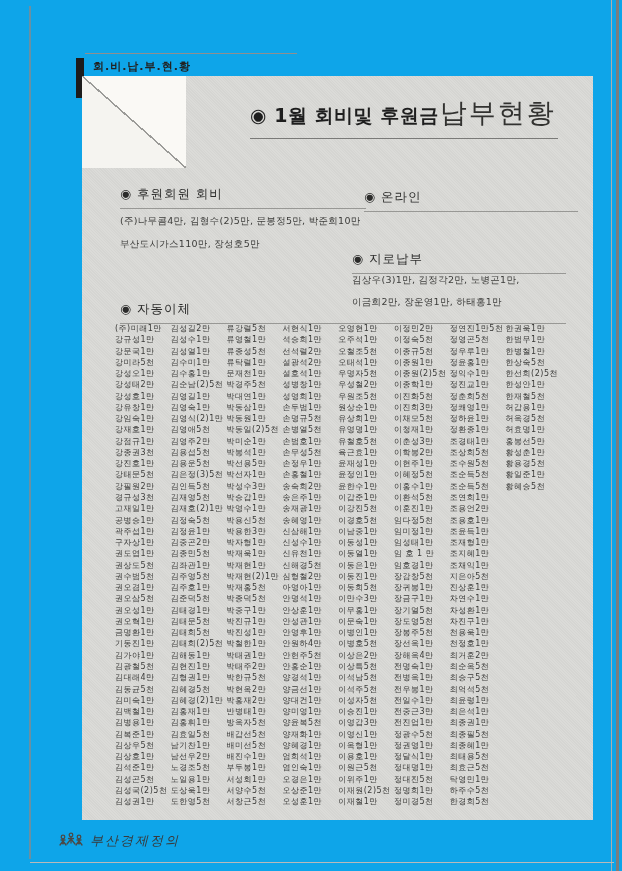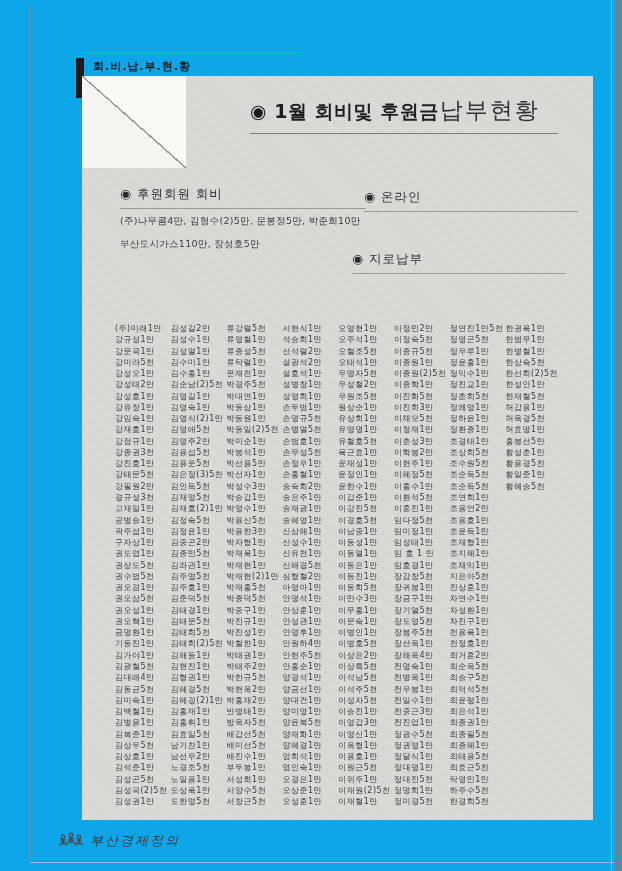--- a/index.html
+++ b/index.html
@@ -28,21 +28,21 @@
     background:#d9d9d6;
     background-image:repeating-linear-gradient(45deg,rgba(255,255,255,.06) 0 1px,rgba(0,0,0,.02) 1px 2px);}
   .fold-corner{position:absolute;left:0;top:0;width:104px;height:92px;
     background:linear-gradient(to top right,#f5f4f0 49.5%,#9b9b98 49.5%,#9b9b98 50.6%,#faf9f5 50.6%);}
 
   
   .page-title{position:absolute;left:250px;top:95px;width:308px;
     border-bottom:1px solid #7a7a78;padding-bottom:7px;
     display:flex;align-items:baseline;gap:1px;white-space:nowrap;}
   .title-prefix{font-size:19px;font-weight:bold;color:#1e1e1e;letter-spacing:0.5px;}
-  .title-main{font-size:23px;font-weight:500;color:#323230;letter-spacing:2px;}
+  .title-main{font-size:27px;font-weight:500;color:#323230;letter-spacing:2px;}
 
   
   .sec-heading{position:absolute;font-size:12.5px;color:#2b2b2a;letter-spacing:1px;
     border-bottom:1px solid #989895;padding-bottom:5px;white-space:nowrap;}
   .sec-lines{position:absolute;font-size:9.5px;color:#3c3c3a;letter-spacing:.3px;
     line-height:23px;white-space:nowrap;}
   .h-sponsor{left:120px;top:186px;width:246px;}
   .l-sponsor{left:120px;top:209px;}
   .h-online{left:352px;top:189px;width:214px;margin-left:12px;}
   .l-online{left:352px;top:212px;}
@@ -85,21 +85,26 @@
 
   <div class="sec-heading h-sponsor">◉ 후원회원 회비</div>
   <div class="sec-lines l-sponsor">
     <div>(주)나무콤4만, 김형수(2)5만, 문봉정5만, 박준희10만</div>
     <div>부산도시가스110만, 장성호5만</div>
   </div>
 
   <div class="sec-heading h-online">◉ 온라인</div>
 
   <div class="sec-heading h-giro">◉ 지로납부</div>
-
+  <div class="sec-lines l-giro">
+    <div>김상우(3)1만, 김정각2만, 노병곤1만,</div>
+    <div>이금희2만, 장운영1만, 하태홍1만</div>
+  </div>
+
+  <div class="sec-heading h-auto">◉ 자동이체</div>
 
   <div class="auto-table">
     <div class="auto-col">
         <div class="cell">(주)미래1만</div>
         <div class="cell">강규성1만</div>
         <div class="cell">강문국1만</div>
         <div class="cell">강미라5천</div>
         <div class="cell">강성오1만</div>
         <div class="cell">강성태2만</div>
         <div class="cell">강성호1만</div>

